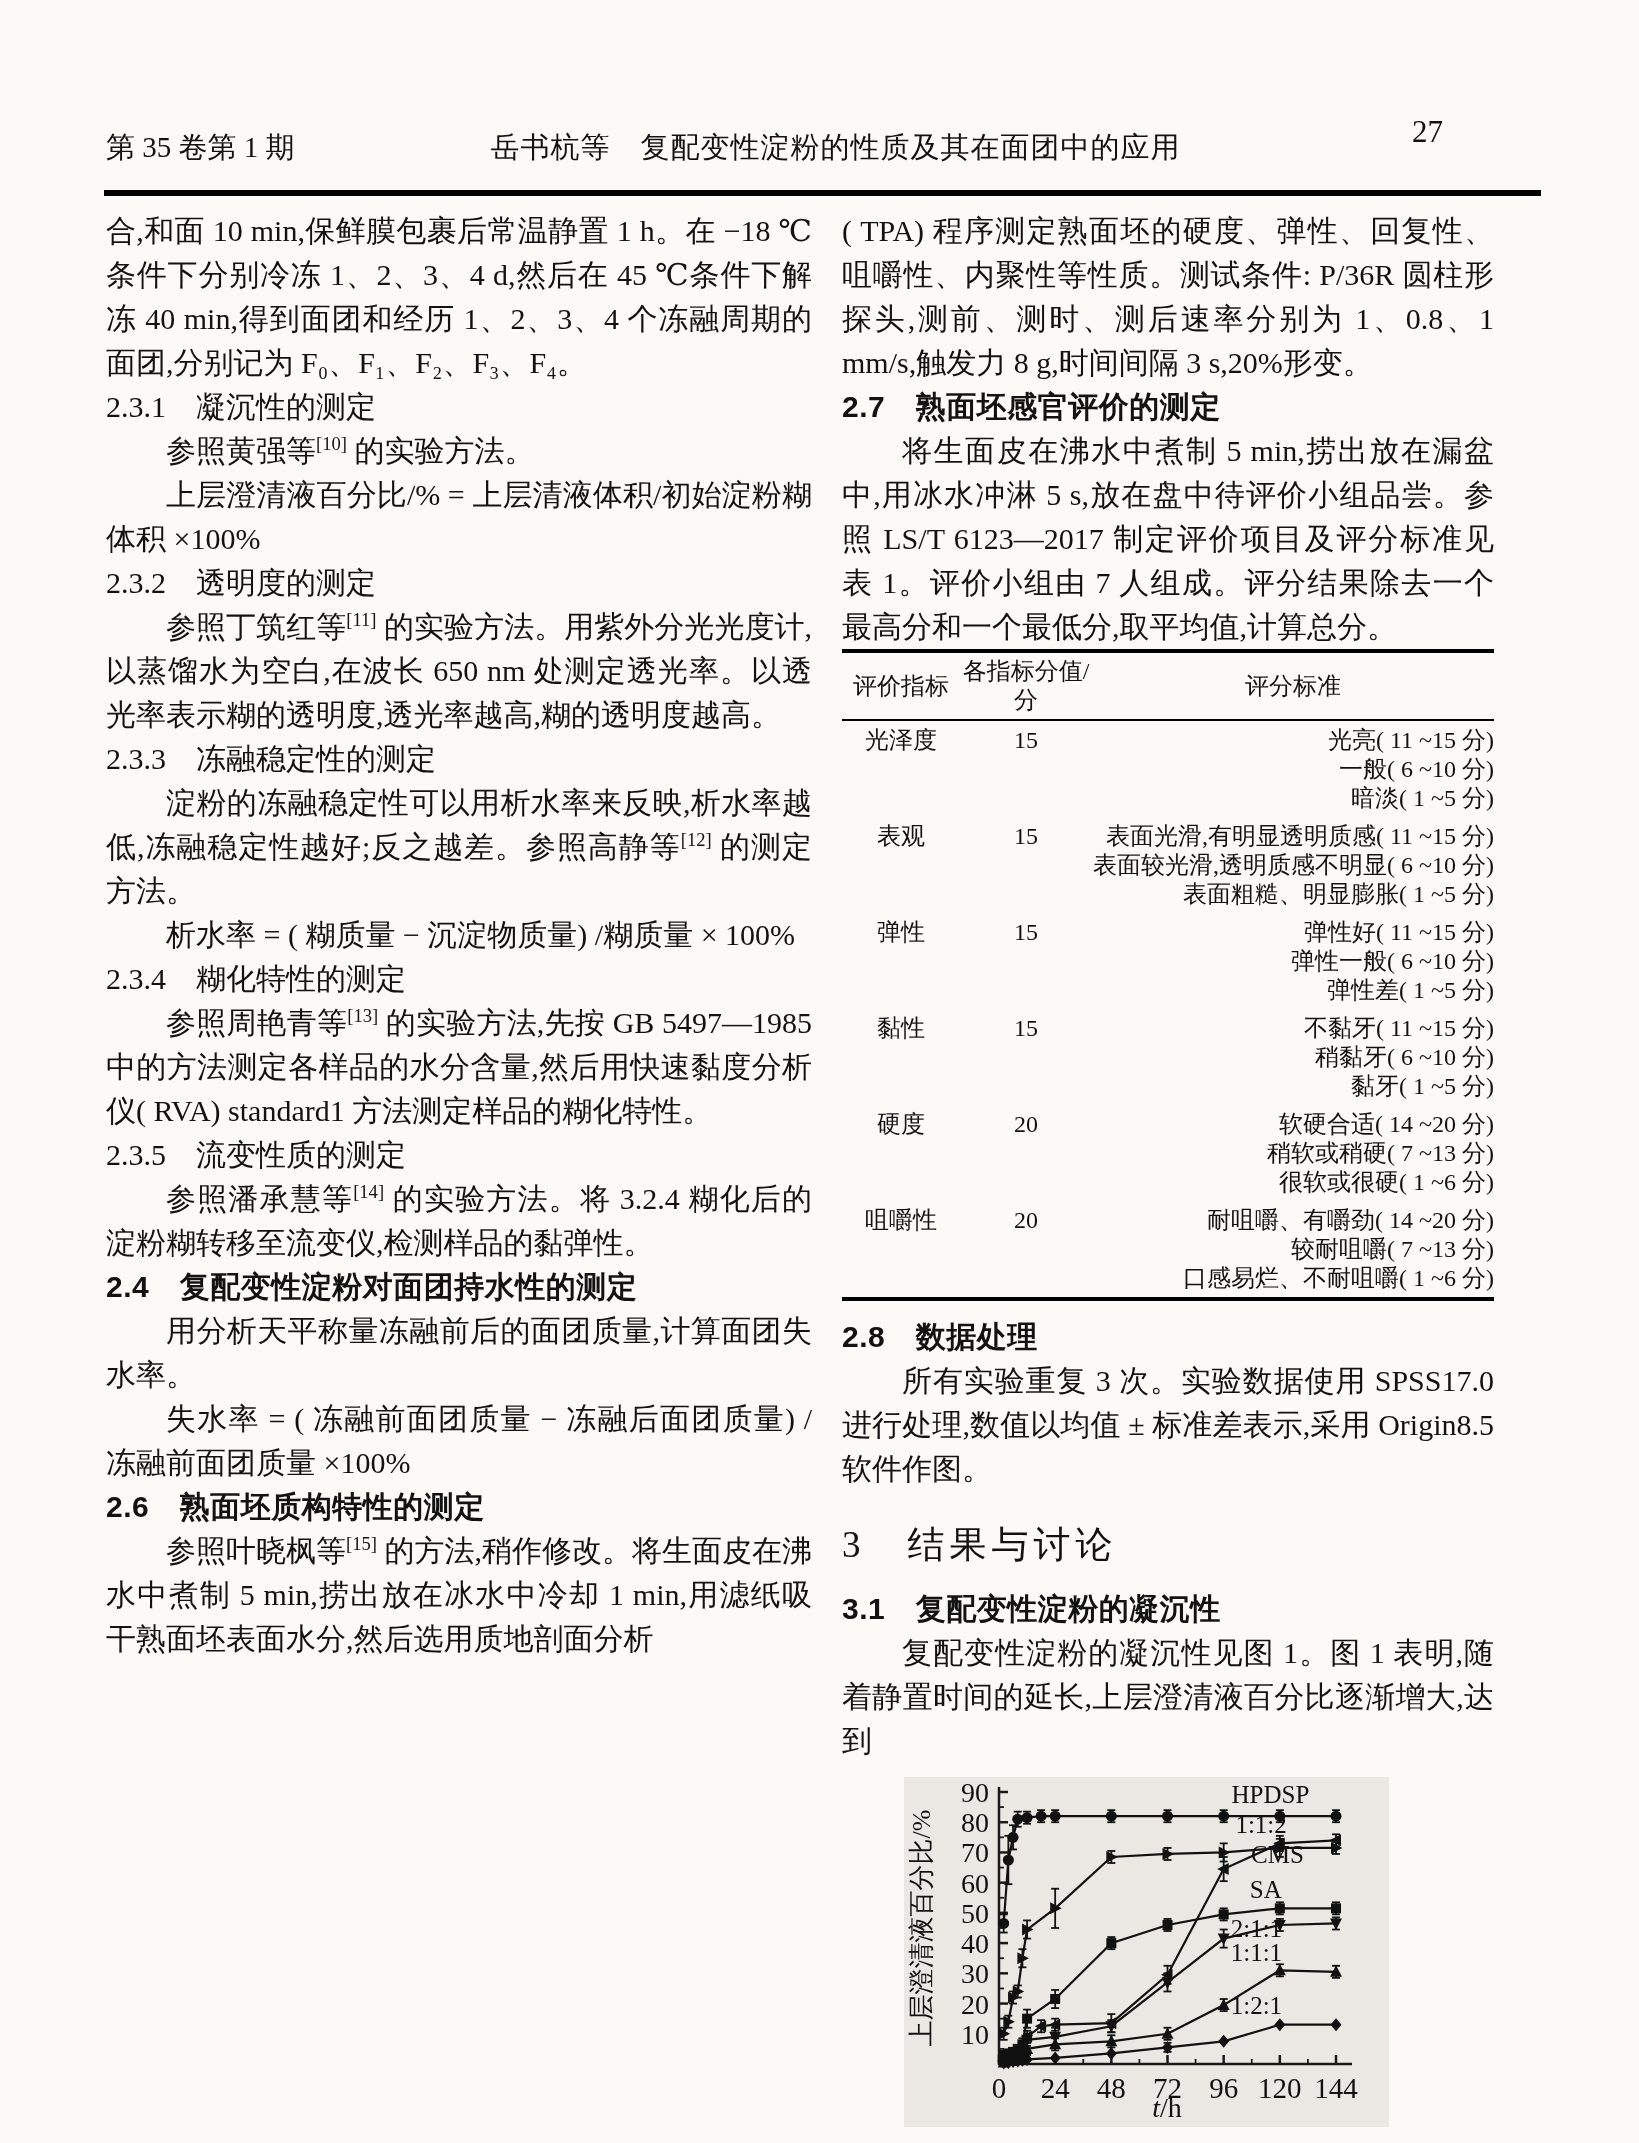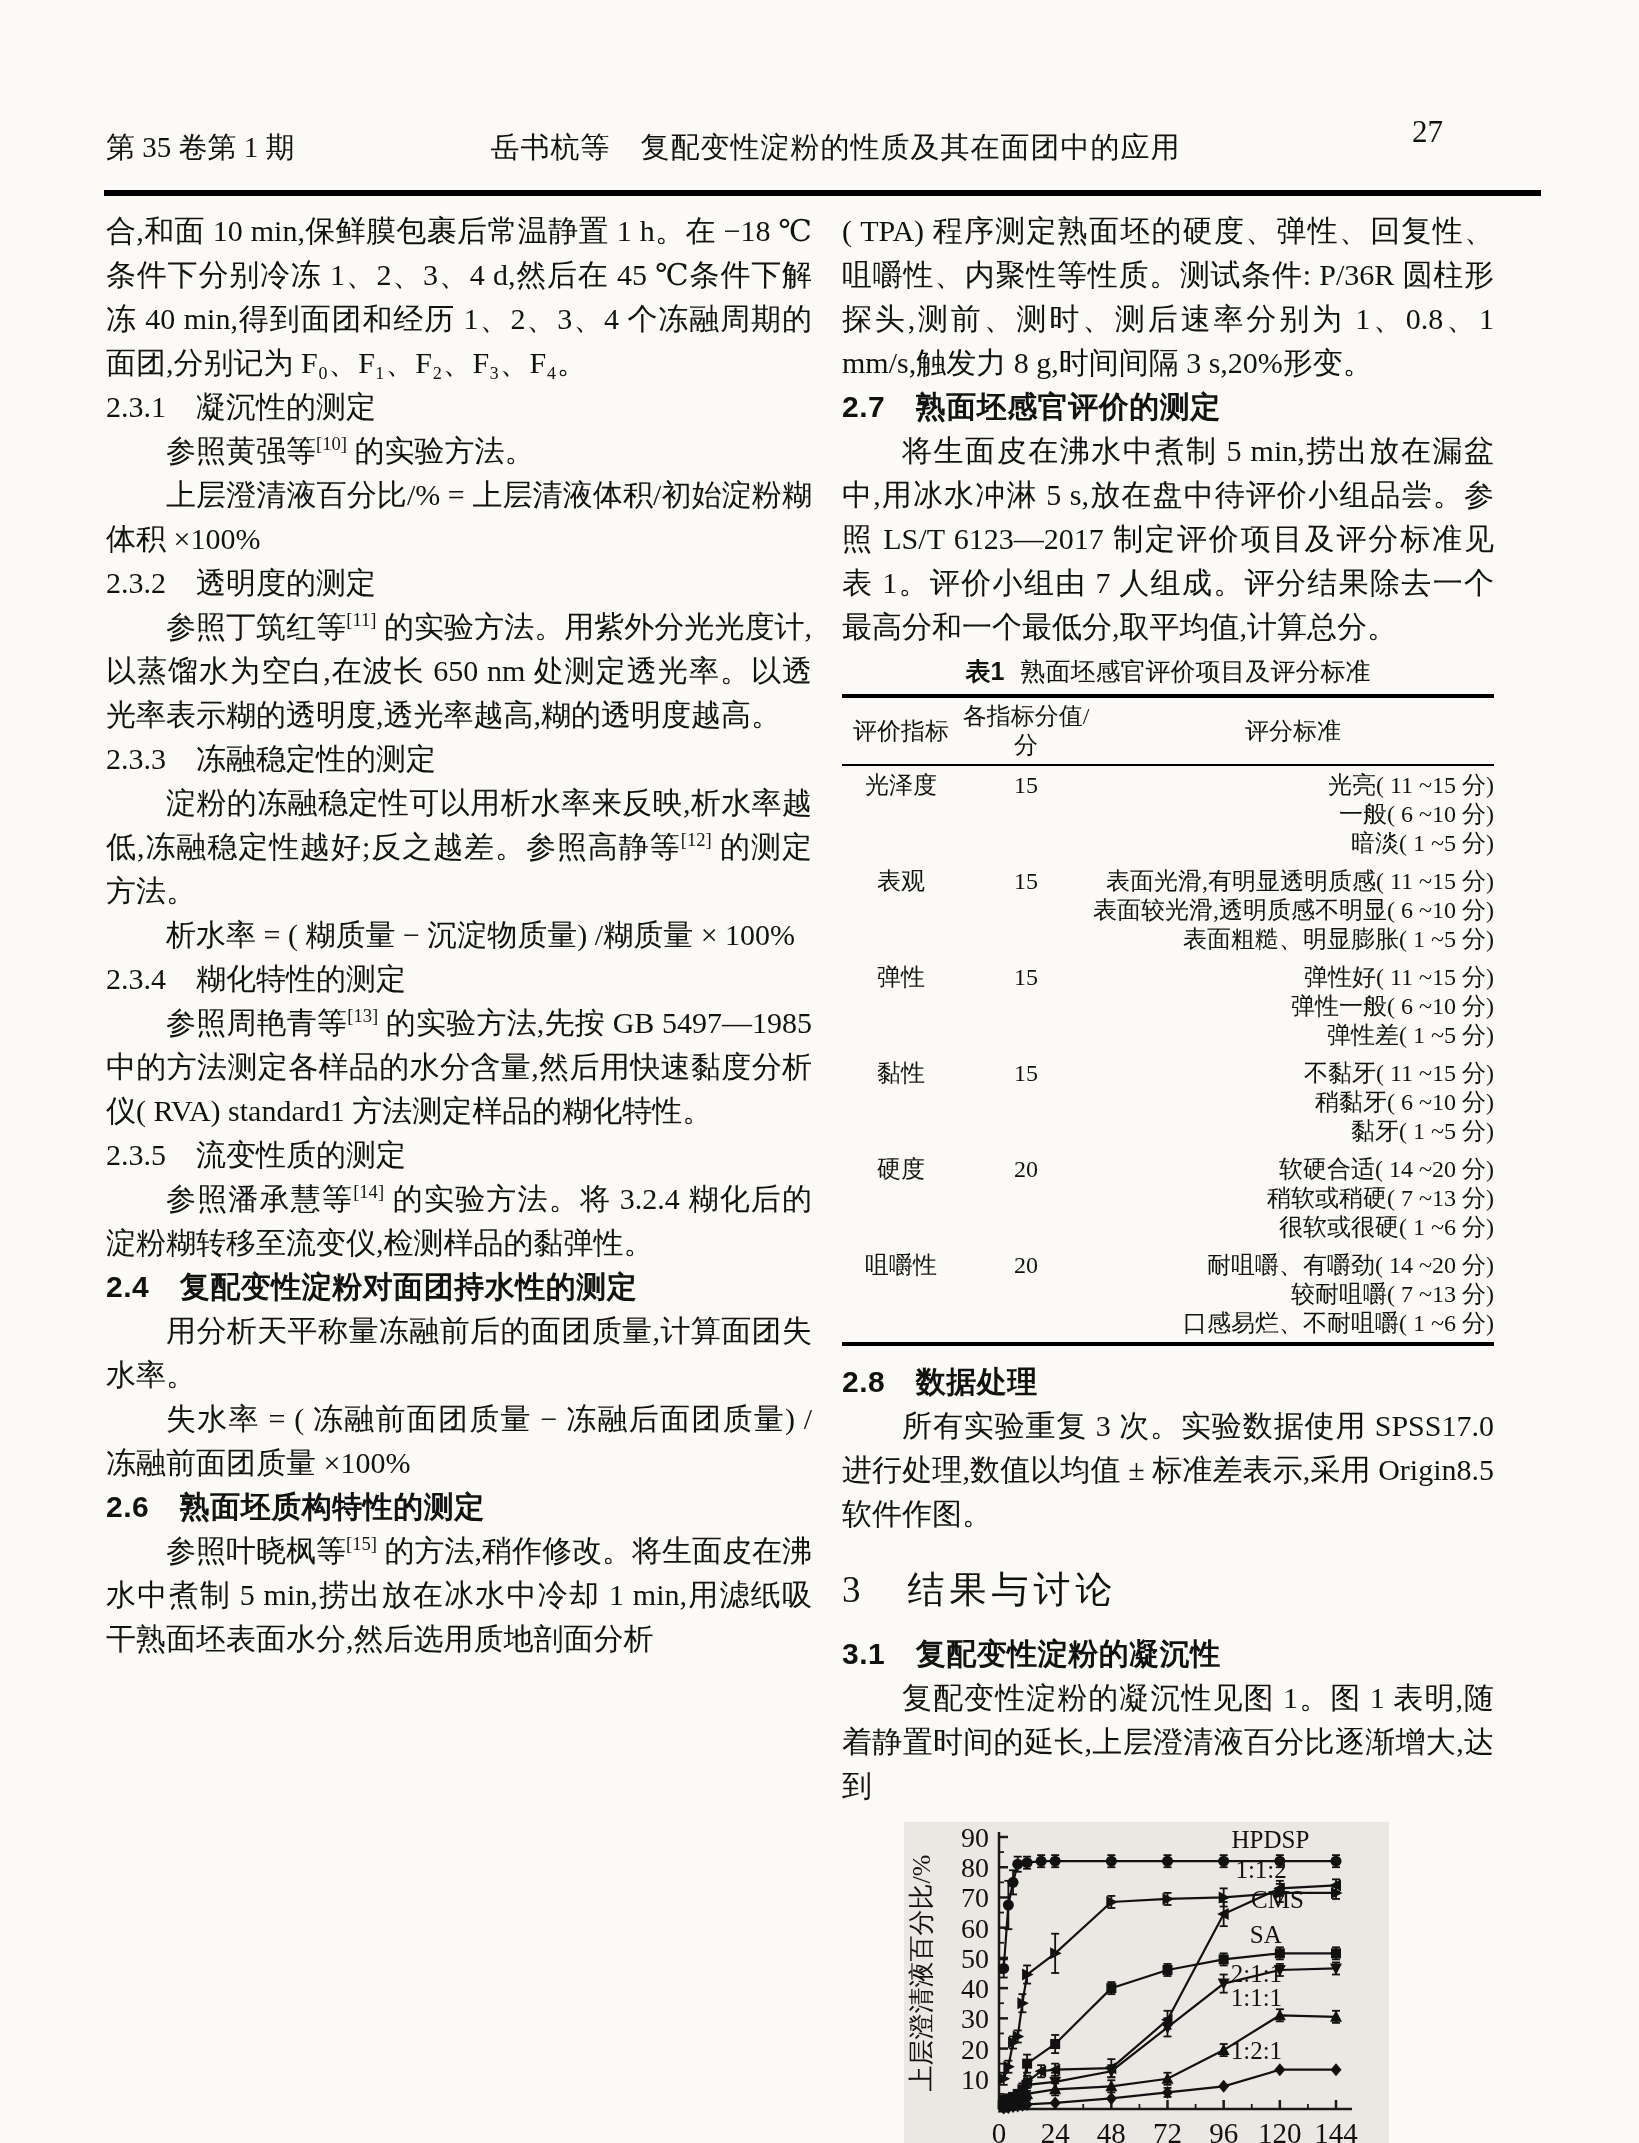--- a/index.html
+++ b/index.html
@@ -66,23 +66,20 @@
       <div class="para">参照叶晓枫等<sup>[15]</sup> 的方法,稍作修改。将生面皮在沸水中煮制 5 min,捞出放在冰水中冷却 1 min,用滤纸吸干熟面坯表面水分,然后选用质地剖面分析</div>
     </div>
 
   <div id="right-col" class="col">
     <div id="right-flow-1">
         <div class="para noind">( TPA) 程序测定熟面坯的硬度、弹性、回复性、咀嚼性、内聚性等性质。测试条件: P/36R 圆柱形探头,测前、测时、测后速率分别为 1、0.8、1 mm/s,触发力 8 g,时间间隔 3 s,20%形变。</div>
         <div class="head2">2.7　熟面坯感官评价的测定</div>
         <div class="para">将生面皮在沸水中煮制 5 min,捞出放在漏盆中,用冰水冲淋 5 s,放在盘中待评价小组品尝。参照 LS/T 6123—2017 制定评价项目及评分标准见表 1。评价小组由 7 人组成。评分结果除去一个最高分和一个最低分,取平均值,计算总分。</div>
       </div>
 
-    <div class="tcap">
-      <span class="bold">表1</span><span class="gap"></span><span>熟面坯感官评价项目及评分标准</span>
-    </div>
 
     <table id="table1">
       <colgroup>
           <col style="width:118px">
           <col style="width:132px">
           <col>
         </colgroup>
       <thead>
         <tr>
           <th>评价指标</th>

